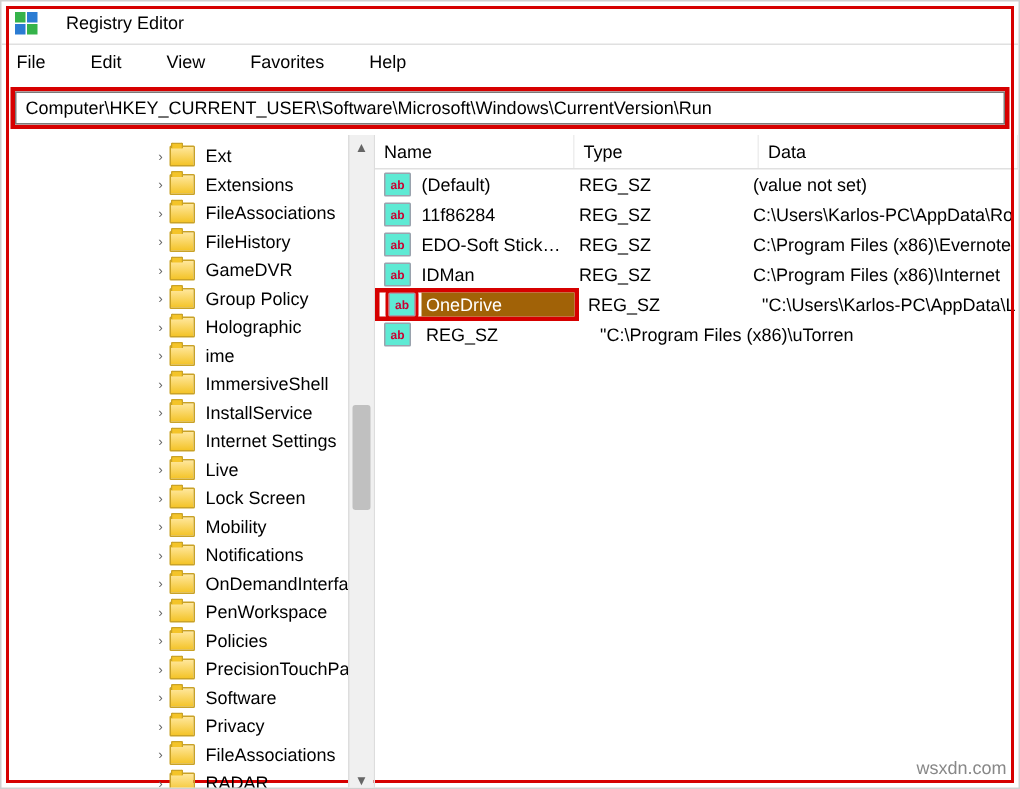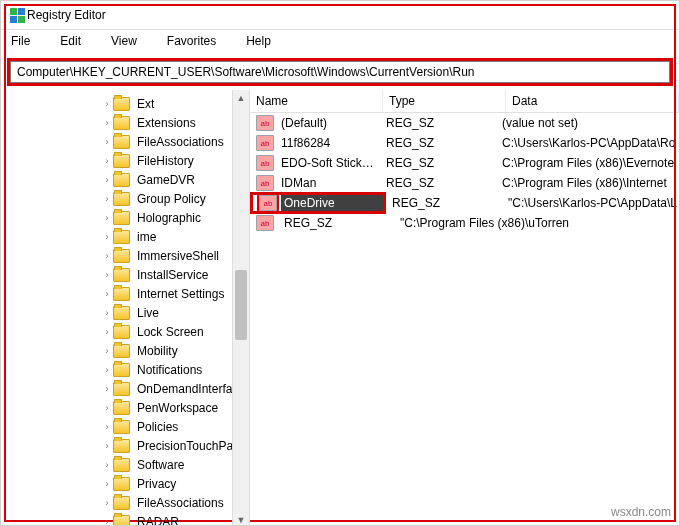--- a/index.html
+++ b/index.html
@@ -1,18 +1,18 @@
 <!DOCTYPE html>
 <html><head>
 <meta charset="utf-8">
 <style>
   html,body{margin:0;padding:0;font-family:"Segoe UI",Tahoma,sans-serif;font-size:12px;color:#000;background:#fff}
   .window{width:680px;height:526px;border:1px solid #d0d0d0;position:relative;overflow:hidden;box-sizing:border-box}
   .outer-hl{position:absolute;left:3px;right:3px;top:3px;bottom:3px;border:2px solid #d60000;pointer-events:none}
-  .titlebar{display:flex;align-items:center;gap:2px;padding:6px 8px;border-bottom:1px solid #e0e0e0}
+  .titlebar{display:flex;align-items:center;gap:19px;padding:6px 8px;border-bottom:1px solid #e0e0e0}
   .title-text{font-size:12px}
   .app-icon{width:16px;height:16px;display:flex;flex-wrap:wrap}
   .app-icon span{width:7px;height:7px;margin:0.5px;background:#2b7cd3}
   .app-icon span:nth-child(1){background:#35b34a}
   .app-icon span:nth-child(4){background:#35b34a}
   .menubar{display:flex;gap:30px;padding:4px 10px 6px}
   .menubar span{cursor:default}
   .addr-wrap{margin:4px 6px 4px;border:3px solid #d60000}
   .addr{border:1px solid #7a7a7a;padding:3px 6px;font-size:12px;white-space:nowrap;overflow:hidden;text-overflow:ellipsis;background:#fff}
   .body{display:flex;height:calc(100% - 86px)}
@@ -25,25 +25,25 @@
   .folder{width:15px;height:12px;background:linear-gradient(#ffe79c,#f4c429);border:1px solid #c9a227;border-radius:1px;margin-right:4px;position:relative}
   .folder::before{content:"";position:absolute;left:0;top:-3px;width:6px;height:3px;background:#f4c429;border:1px solid #c9a227;border-bottom:none;border-radius:1px 1px 0 0}
   .node .label{padding:1px 3px}
   .list{flex:1;overflow:hidden}
   .list-head{display:flex;border-bottom:1px solid #e0e0e0;color:#000;font-size:12px}
   .list-head .col{padding:4px 6px;border-right:1px solid #eee}
   .col-name{width:120px}
   .col-type{width:110px}
   .col-data{flex:1}
   .row{display:flex;align-items:center;height:20px}
-  .row .icon{width:16px;height:14px;margin:0 4px 0 6px;background:#fca5a5;border:1px solid #9aa2ad;border-radius:1px;position:relative;display:flex;align-items:center;justify-content:center;font-size:8px;font-weight:normal;color:#c03}
+  .row .icon{width:16px;height:14px;margin:0 4px 0 6px;background:#5eead4;border:1px solid #9aa2ad;border-radius:1px;position:relative;display:flex;align-items:center;justify-content:center;font-size:8px;font-weight:bold;color:#c03}
   .row .name{width:96px;padding:1px 3px;white-space:nowrap;overflow:hidden;text-overflow:ellipsis}
   .row .type{width:110px;padding-left:6px}
   .row .data{flex:1;padding-left:6px;white-space:nowrap;overflow:hidden;text-overflow:clip}
-  .row.sel .name{background:#404040;color:#fff}
+  .row.sel .name{background:#a16207;color:#fff}
   .row.sel .icon{outline:2px solid #d60000}
   .sel-hl{border:3px solid #d60000;display:inline-flex;align-items:center;padding:0}
   .watermark{position:absolute;right:8px;bottom:6px;font-size:12px;color:#888}
 </style>
 </head>
 <body>
 
 <div class="window">
   <div class="outer-hl"></div>
 

